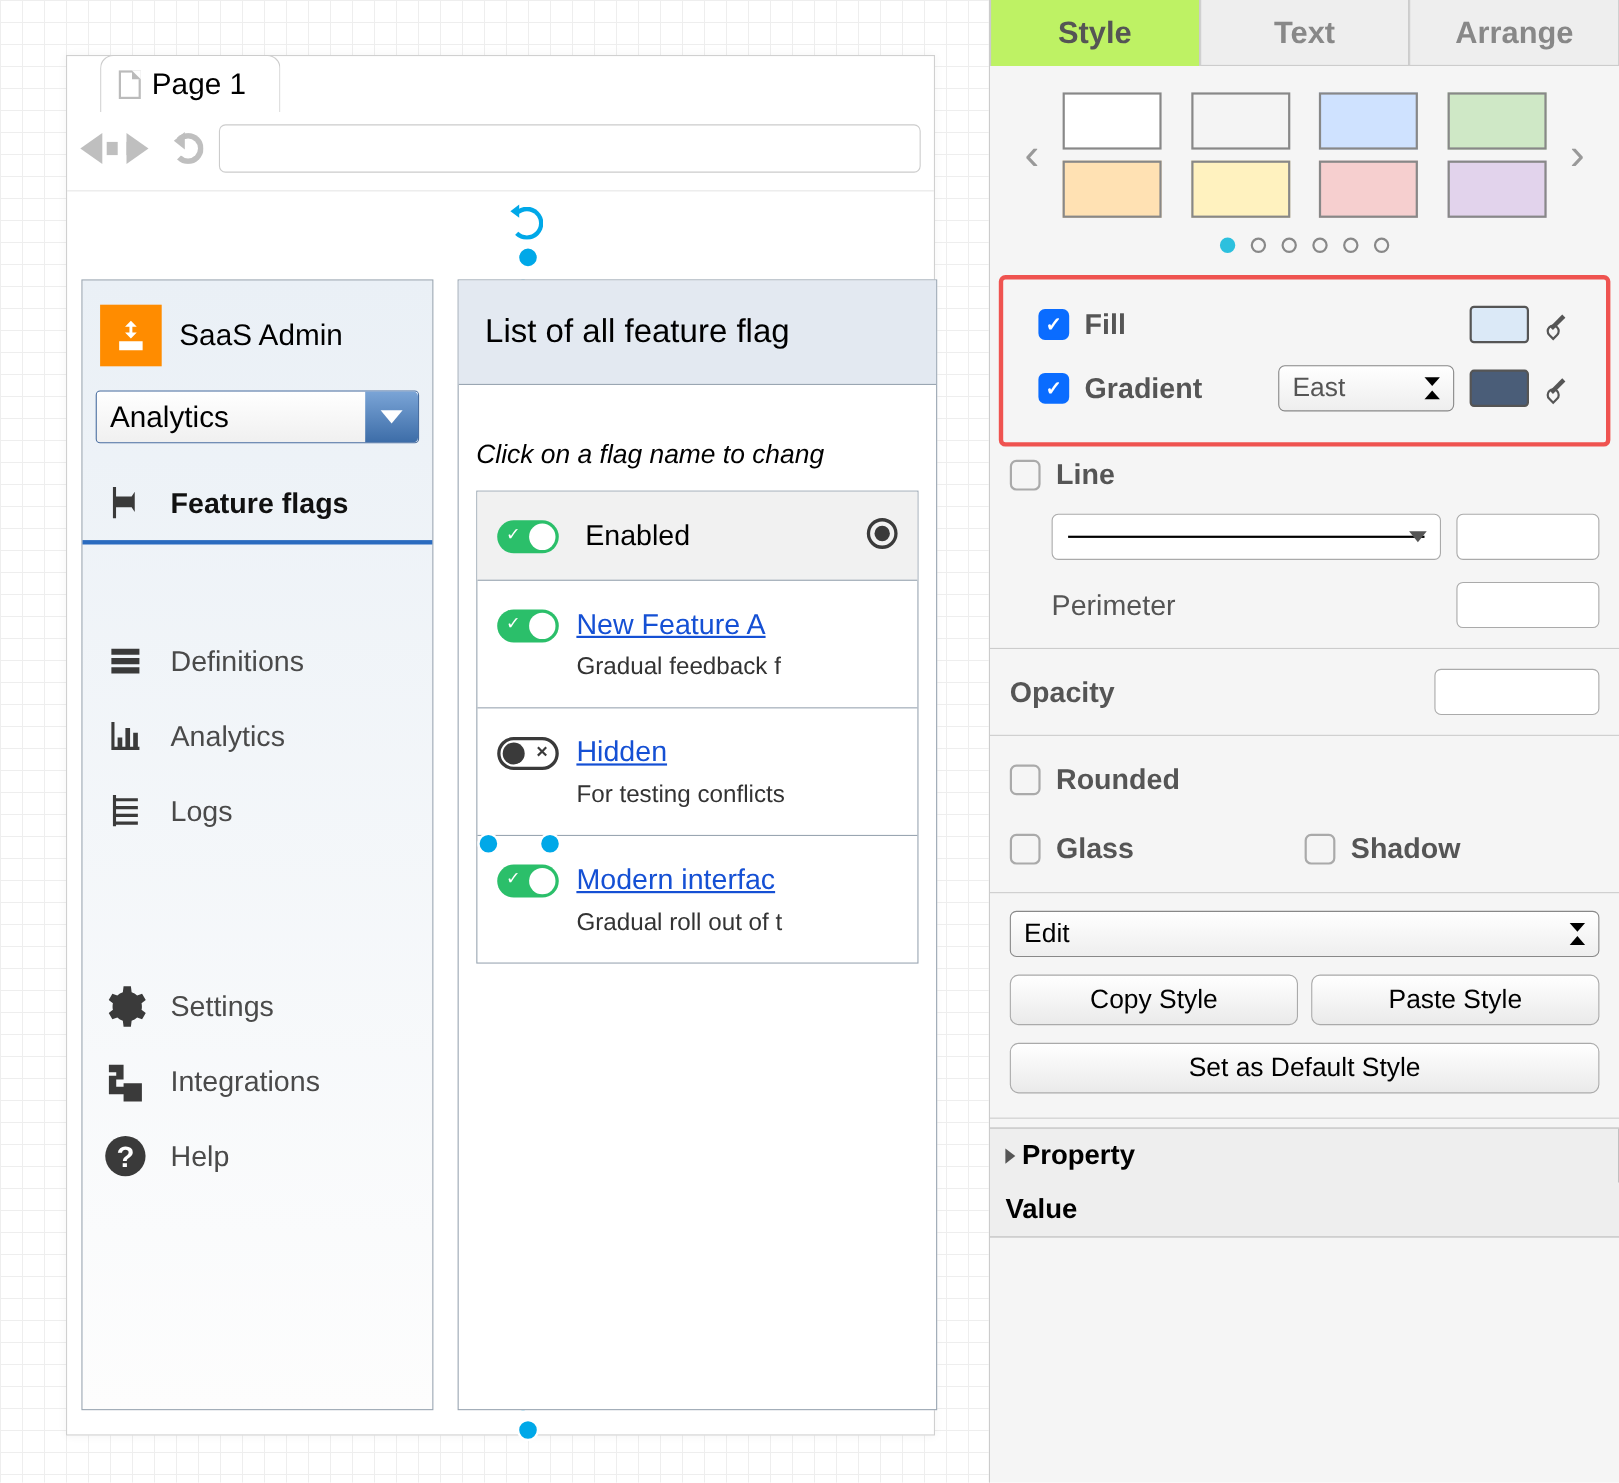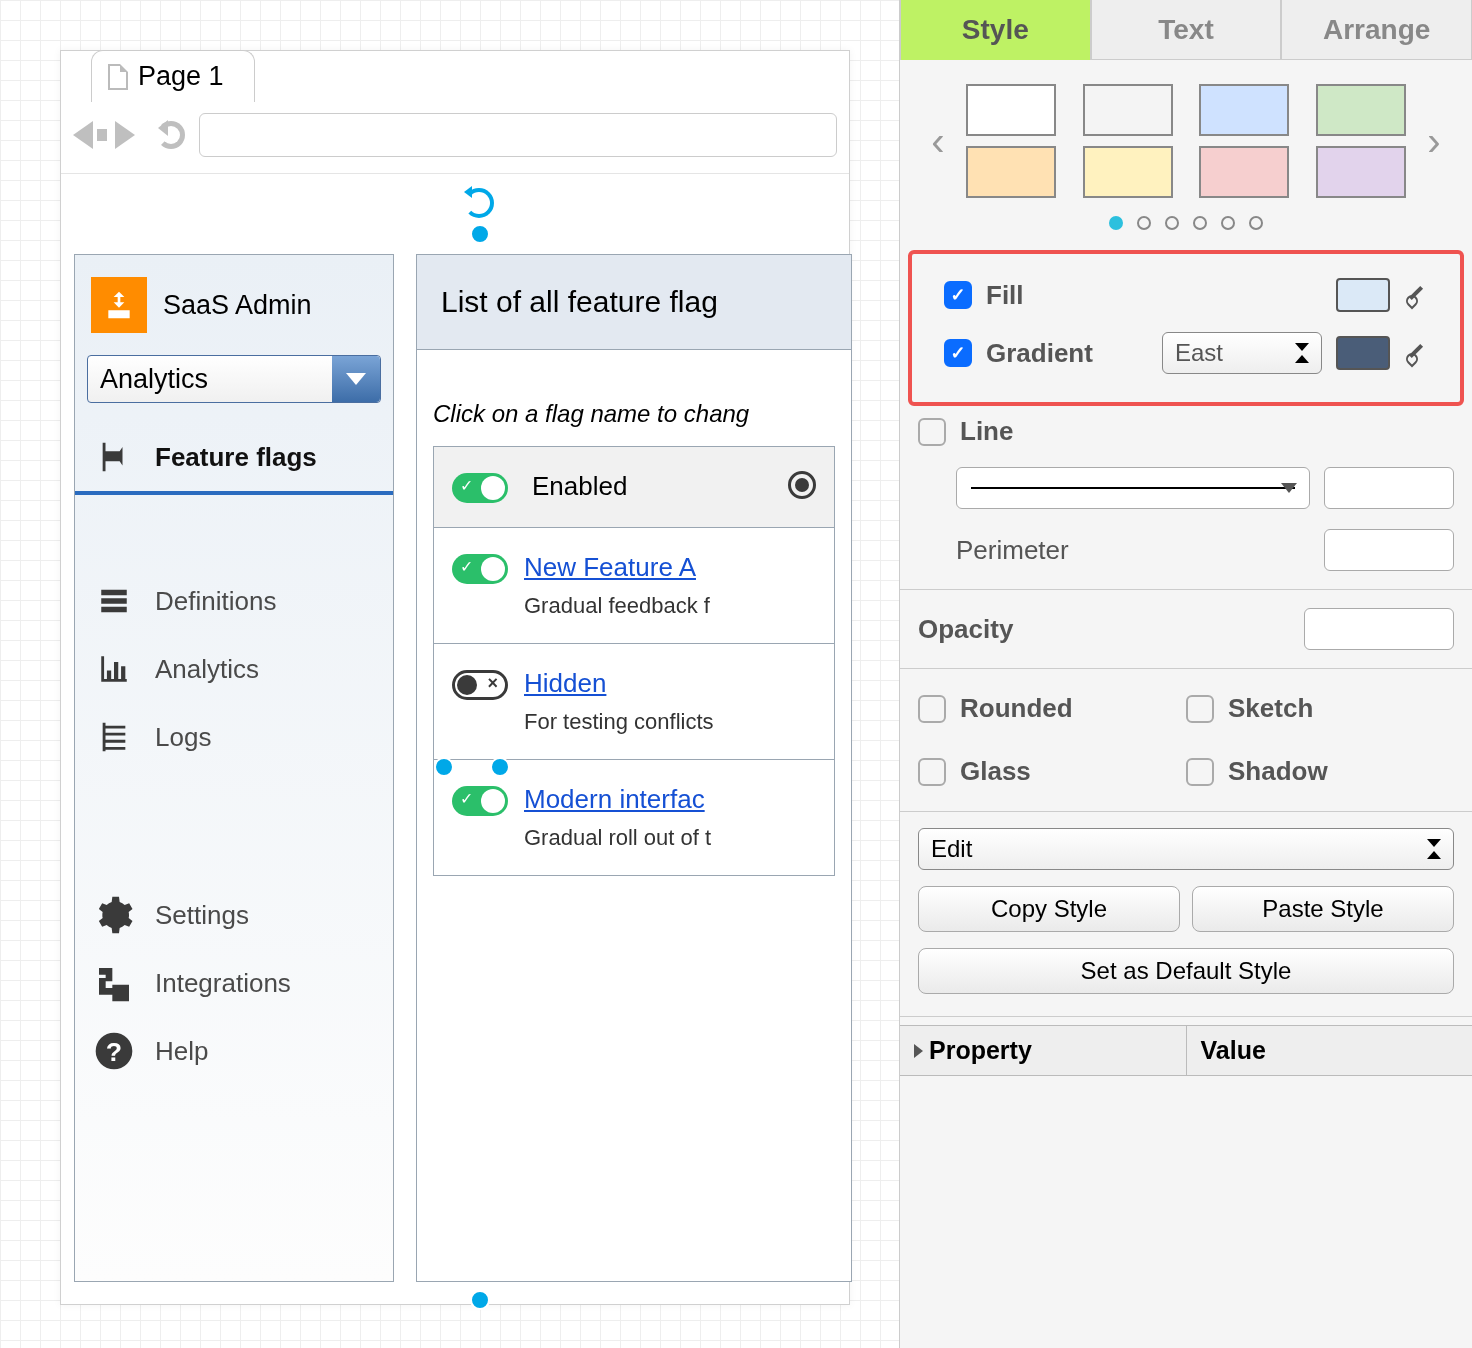--- a/index.html
+++ b/index.html
@@ -177,21 +177,21 @@
 .num-field{display:flex;align-items:center;height:42px;border:1px solid #aaa;border-radius:6px;background:#fff;width:130px;}
 .num-field input{border:none;flex:1;text-align:right;font-size:24px;padding:0 6px;background:transparent;outline:none;}
 .two-col{display:flex;gap:0;padding:8px 18px;}
 .two-col .prop-row{flex:1;padding:8px 0;}
 .btn{flex:1;height:46px;border:1px solid #aaa;border-radius:8px;background:linear-gradient(#fff,#eaeaea);font-size:24px;display:flex;align-items:center;justify-content:center;}
 .btn-row{display:flex;gap:12px;padding:8px 18px;}
 .line-style-dd{flex:1;height:42px;border:1px solid #aaa;border-radius:6px;background:#fff;display:flex;align-items:center;padding:0 14px;position:relative;}
 .line-style-dd::after{content:"";border-left:8px solid transparent;border-right:8px solid transparent;border-top:10px solid #555;position:absolute;right:12px;}
 .line-style-dd .line{flex:1;height:2px;background:#000;}
 .lbl-right{margin-left:auto;}
-.table-head{display:flex;background:#eee;border-top:1px solid #bbb;border-bottom:1px solid #bbb;font-size:25px;font-weight:700;}
+.table-head{display:flex;background:#eee;border-top:1px solid #bbb;border-bottom:1px solid #bbb;font-size:25px;font-weight:700;flex-direction:column;}
 .table-head>div{flex:1;padding:10px 14px;}
 .table-head>div:first-child{border-right:1px solid #bbb;display:flex;align-items:center;gap:6px;}
 .tri{width:0;height:0;border-top:7px solid transparent;border-bottom:7px solid transparent;border-left:9px solid #555;}
 </style>
 </head>
 <body>
 
 <div class="root">
   <div class="canvas-area">
 
@@ -408,24 +408,20 @@
 
       </div>
     </div>
     <div class="sep"></div>
 
     <div class="two-col">
       <div class="prop-row">
           <span class="chk"></span>
           <span class="lab">Rounded</span>
         </div>
-      <div class="prop-row">
-          <span class="chk"></span>
-          <span class="lab">Sketch</span>
-        </div>
     </div>
     <div class="two-col">
       <div class="prop-row">
           <span class="chk"></span>
           <span class="lab">Glass</span>
         </div>
       <div class="prop-row">
           <span class="chk"></span>
           <span class="lab">Shadow</span>
         </div>

